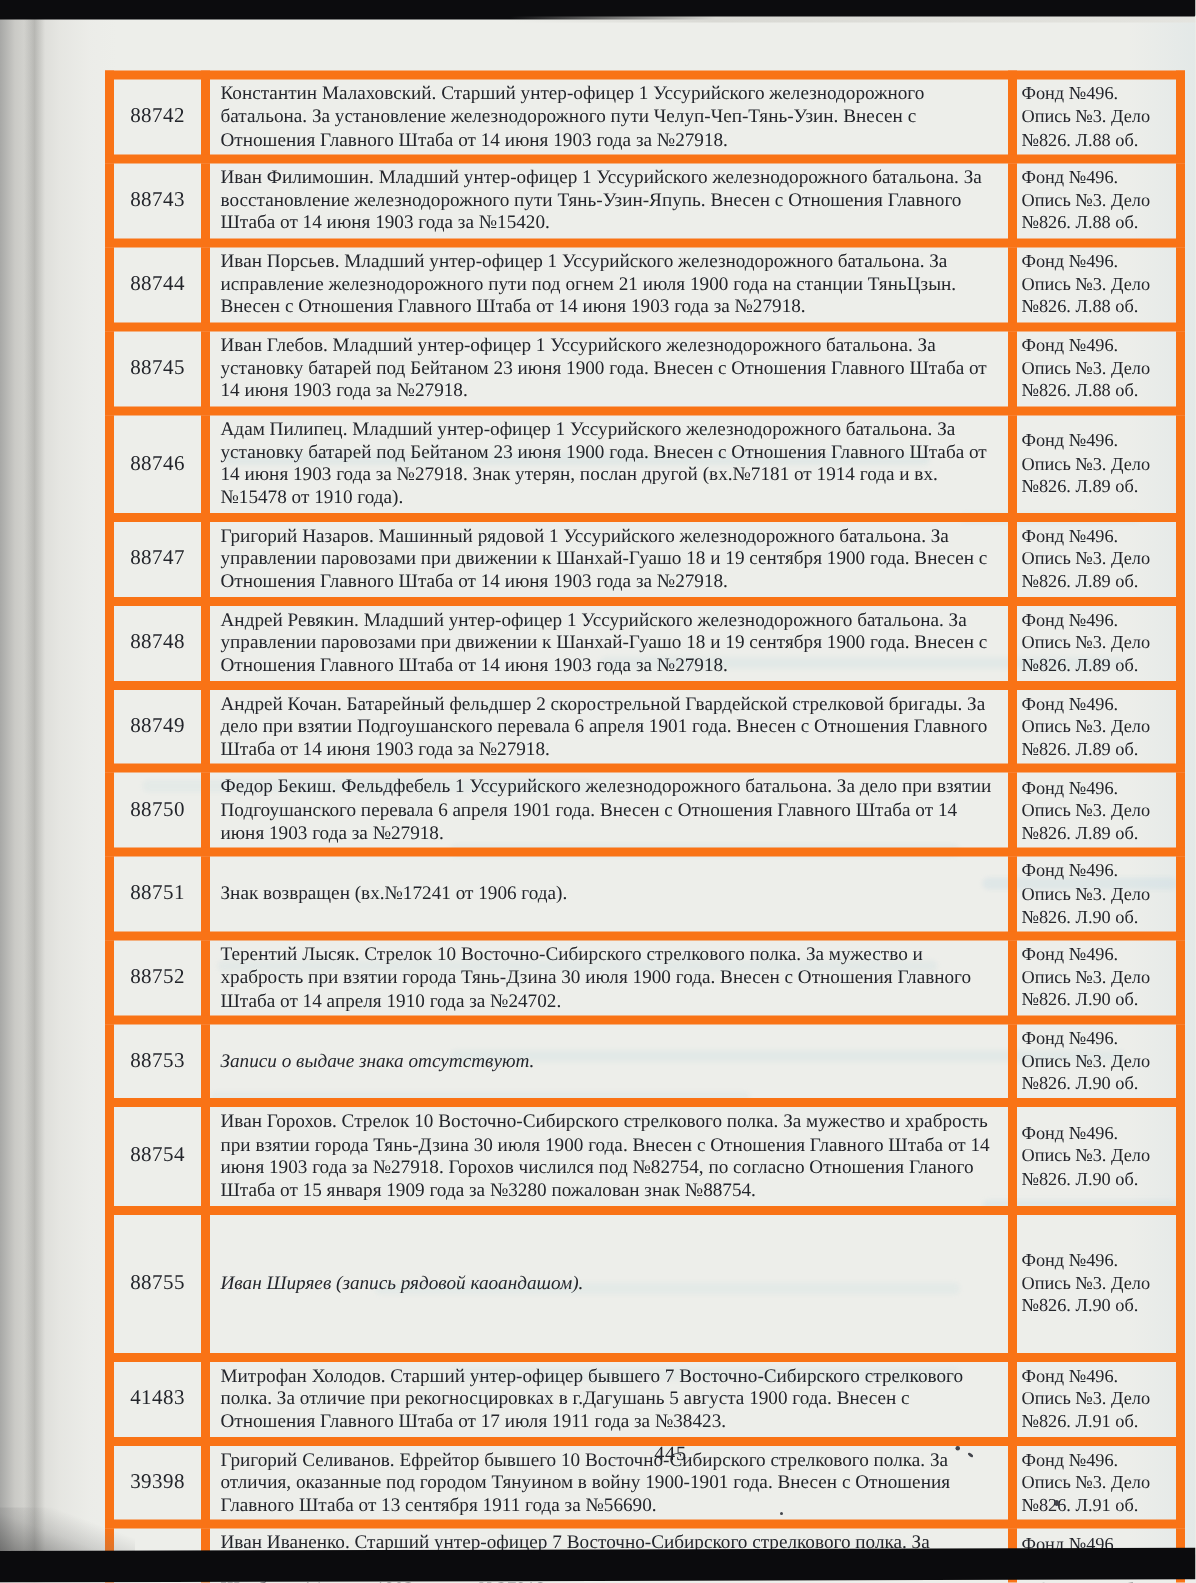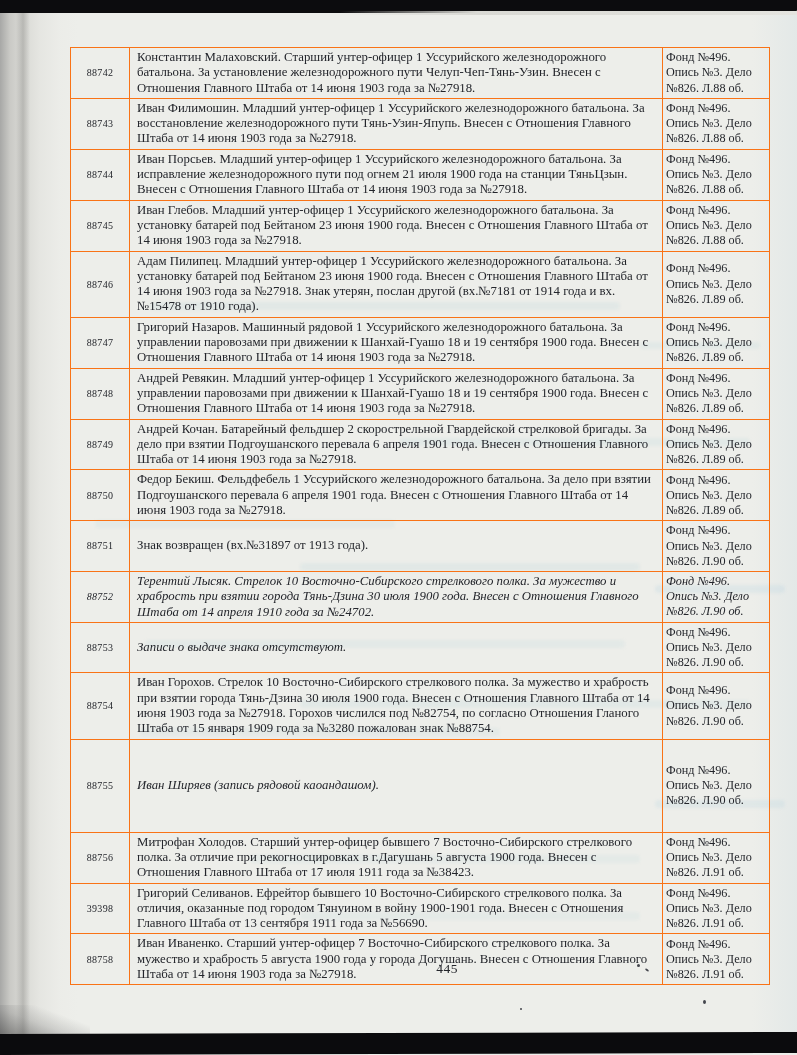--- a/index.html
+++ b/index.html
@@ -26,31 +26,31 @@
     background:linear-gradient(to right,rgba(90,90,90,0),rgba(95,95,92,.28),rgba(90,90,90,0));}
   .margin-tint{position:absolute;top:13px;right:0;bottom:20px;width:45px;
     background:linear-gradient(to right,rgba(200,215,220,0),rgba(198,216,224,.25));}
 
   
   table.register{
     position:absolute;left:70px;top:47px;width:688px;
     border-collapse:collapse;table-layout:fixed;
   }
   .register td{
-    border:1px solid #f97316;
+    border:6px solid #f97316;
     vertical-align:middle;
     font-size:12.8px;line-height:15.3px;
     padding:2px 7px;
   }
-  .register td.c-num{width:54px;text-align:center;font-size:10px;letter-spacing:.3px;padding:2px 2px;}
+  .register td.c-num{width:54px;text-align:center;font-size:14px;letter-spacing:.3px;padding:2px 2px;}
   .register td.c-desc{width:518px;}
   .register td.c-ref{width:100px;font-size:12.2px;line-height:15.2px;padding:2px 3px;}
   .register tr.italic td.c-desc{font-style:italic;font-family:Liberation Serif, serif;}
   
-  .register tr:nth-child(11) td{height:42px;font-style:italic;}
+  .register tr:nth-child(11) td{height:42px;}
   .register tr:nth-child(13) td{height:48px;}
   .register tr:nth-child(14) td{height:88px;}
   .register tr:nth-child(15) td{height:32px;}
 
   .page-number{position:absolute;top:961px;left:447px;transform:translateX(-50%);
     font-size:13.5px;letter-spacing:.5px;}
 
   
   .streak{position:absolute;border-radius:5px;filter:blur(1.5px);pointer-events:none;}
   .speck{position:absolute;background:#44464d;border-radius:50%;}
@@ -83,21 +83,21 @@
     <td class="c-num">88742</td>
     <td class="c-desc">Константин Малаховский. Старший унтер-офицер 1 Уссурийского железнодорожного батальона. За установление железнодорожного пути Челуп-Чеп-Тянь-Узин. Внесен с Отношения Главного Штаба от 14 июня 1903 года за №27918.</td>
     <td class="c-ref">
             <div class="ref-line">Фонд №496.</div>
             <div class="ref-line">Опись №3. Дело</div>
             <div class="ref-line">№826. Л.88 об.</div>
           </td>
   </tr>
         <tr>
     <td class="c-num">88743</td>
-    <td class="c-desc">Иван Филимошин. Младший унтер-офицер 1 Уссурийского железнодорожного батальона. За восстановление железнодорожного пути Тянь-Узин-Япупь. Внесен с Отношения Главного Штаба от 14 июня 1903 года за №27918.</td>
+    <td class="c-desc">Иван Филимошин. Младший унтер-офицер 1 Уссурийского железнодорожного батальона. За восстановление железнодорожного пути Тянь-Узин-Япупь. Внесен с Отношения Главного Штаба от 14 июня 1903 года за №15420.</td>
     <td class="c-ref">
             <div class="ref-line">Фонд №496.</div>
             <div class="ref-line">Опись №3. Дело</div>
             <div class="ref-line">№826. Л.88 об.</div>
           </td>
   </tr>
         <tr>
     <td class="c-num">88744</td>
     <td class="c-desc">Иван Порсьев.  Младший унтер-офицер 1 Уссурийского железнодорожного батальона. За исправление железнодорожного пути под огнем 21 июля 1900 года на станции ТяньЦзын. Внесен с Отношения Главного Штаба от 14 июня 1903 года за №27918.</td>
     <td class="c-ref">
@@ -155,21 +155,21 @@
     <td class="c-num">88750</td>
     <td class="c-desc">Федор Бекиш. Фельдфебель 1 Уссурийского железнодорожного батальона. За дело при взятии Подгоушанского перевала 6 апреля 1901 года. Внесен с Отношения Главного Штаба от 14 июня 1903 года за №27918.</td>
     <td class="c-ref">
             <div class="ref-line">Фонд №496.</div>
             <div class="ref-line">Опись №3. Дело</div>
             <div class="ref-line">№826. Л.89 об.</div>
           </td>
   </tr>
         <tr>
     <td class="c-num">88751</td>
-    <td class="c-desc">Знак возвращен (вх.№31897 от 1913 года).</td>
+    <td class="c-desc">Знак возвращен (вх.№17241 от 1906 года).</td>
     <td class="c-ref">
             <div class="ref-line">Фонд №496.</div>
             <div class="ref-line">Опись №3. Дело</div>
             <div class="ref-line">№826. Л.90 об.</div>
           </td>
   </tr>
         <tr>
     <td class="c-num">88752</td>
     <td class="c-desc">Терентий Лысяк. Стрелок 10 Восточно-Сибирского стрелкового полка. За мужество и храбрость при взятии города Тянь-Дзина 30 июля 1900 года. Внесен с Отношения Главного Штаба от 14 апреля 1910 года за №24702.</td>
     <td class="c-ref">
@@ -199,21 +199,21 @@
         <tr class="italic">
     <td class="c-num">88755</td>
     <td class="c-desc">Иван Ширяев (запись рядовой каоандашом).</td>
     <td class="c-ref">
             <div class="ref-line">Фонд №496.</div>
             <div class="ref-line">Опись №3. Дело</div>
             <div class="ref-line">№826. Л.90 об.</div>
           </td>
   </tr>
         <tr>
-    <td class="c-num">88756</td>
+    <td class="c-num">41483</td>
     <td class="c-desc">Митрофан Холодов. Старший унтер-офицер бывшего 7 Восточно-Сибирского стрелкового полка. За отличие при рекогносцировках в г.Дагушань 5 августа 1900 года. Внесен с Отношения Главного Штаба от 17 июля 1911 года за №38423.</td>
     <td class="c-ref">
             <div class="ref-line">Фонд №496.</div>
             <div class="ref-line">Опись №3. Дело</div>
             <div class="ref-line">№826. Л.91 об.</div>
           </td>
   </tr>
         <tr>
     <td class="c-num">39398</td>
     <td class="c-desc">Григорий Селиванов. Ефрейтор бывшего 10 Восточно-Сибирского стрелкового полка. За отличия, оказанные под городом Тянуином в войну 1900-1901 года. Внесен с Отношения Главного Штаба от 13 сентября 1911 года за №56690.</td>

